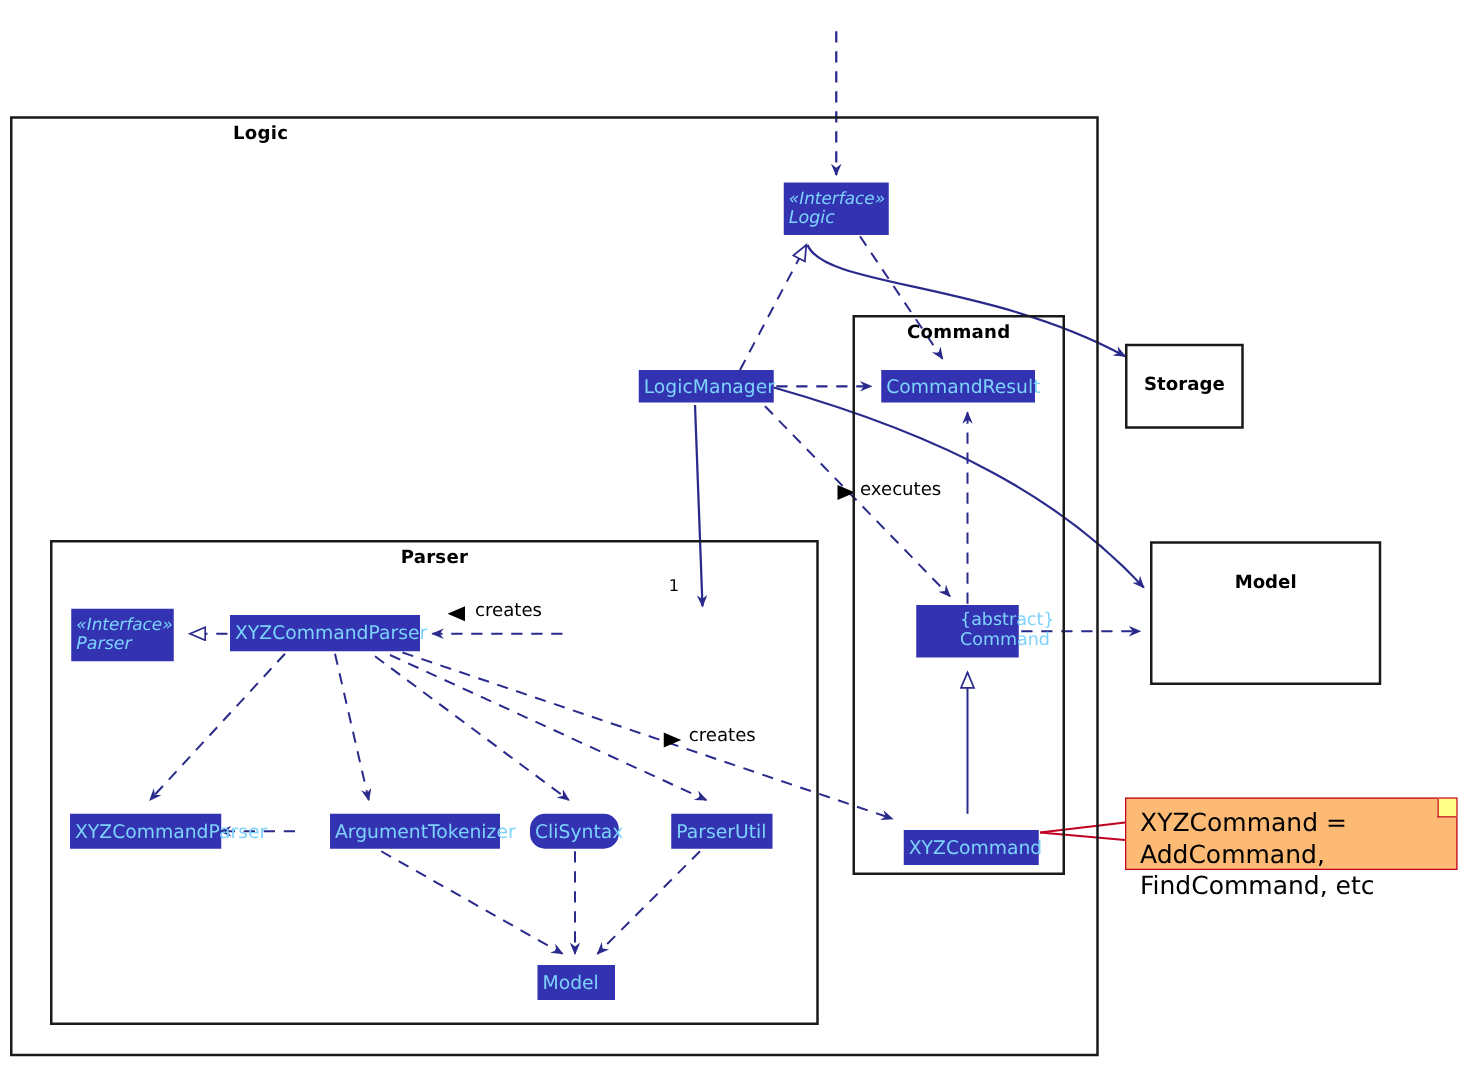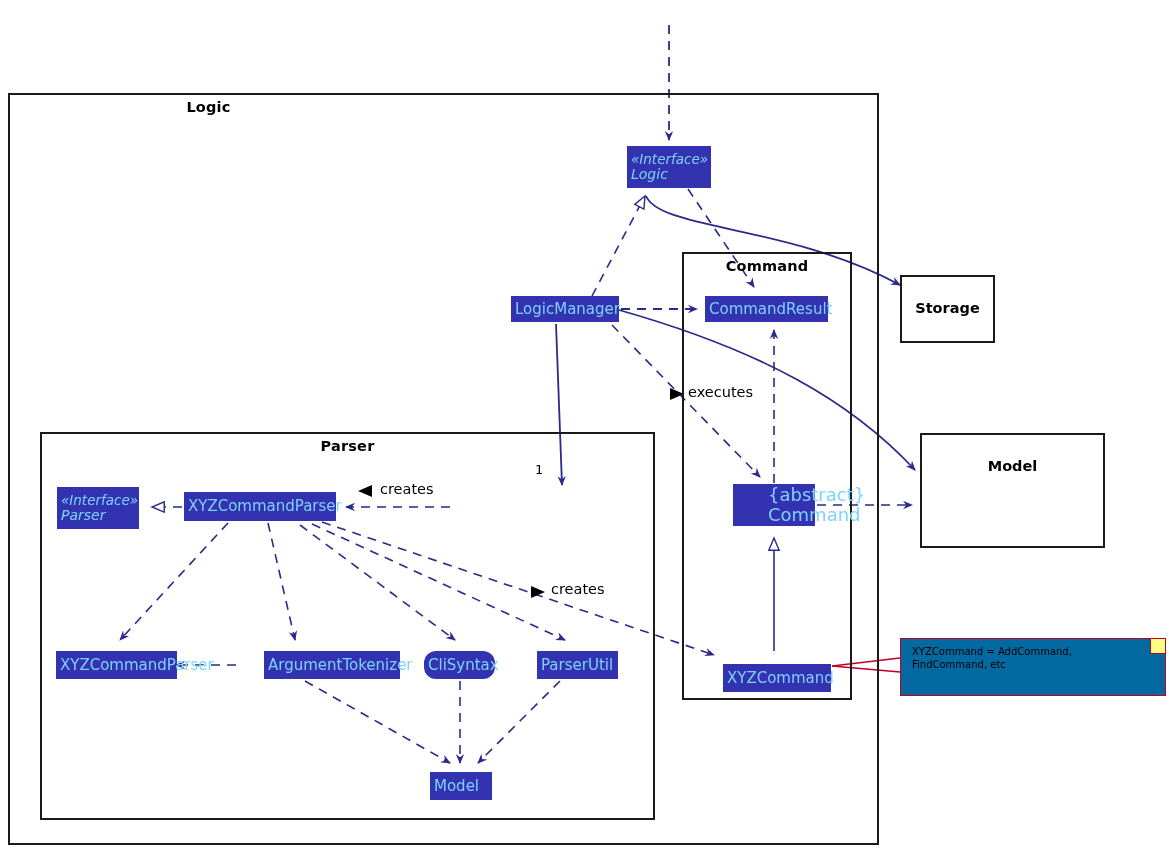--- a/index.html
+++ b/index.html
@@ -63,28 +63,28 @@
     align-items: flex-start;
     justify-content: center;
     font-size: 15px;
     line-height: 1.12;
     white-space: nowrap;
     padding: 0 4px;
   }
   .cls .ln { display: block; }
   .cls.iface { font-style: italic; font-size: 14px; }
   .cls.iface .guil { font-size: 13.5px; }
-  .cls.small { font-size: 18px; padding-left: 35px; }
+  .cls.small { font-size: 14px; padding-left: 35px; }
   
   .note {
     position: absolute;
-    background: #0369a1;
+    background: #fdba74;
     border: 1.6px solid #c00020;
     box-sizing: border-box;
-    font-size: 10px;
+    font-size: 20px;
     color: #000000;
     padding: 7px 9px 6px 11px;
     line-height: 1.25;
   }
   .note-fold {
     position: absolute;
     top: 0;
     right: 0;
     width: 14px;
     height: 14px;

